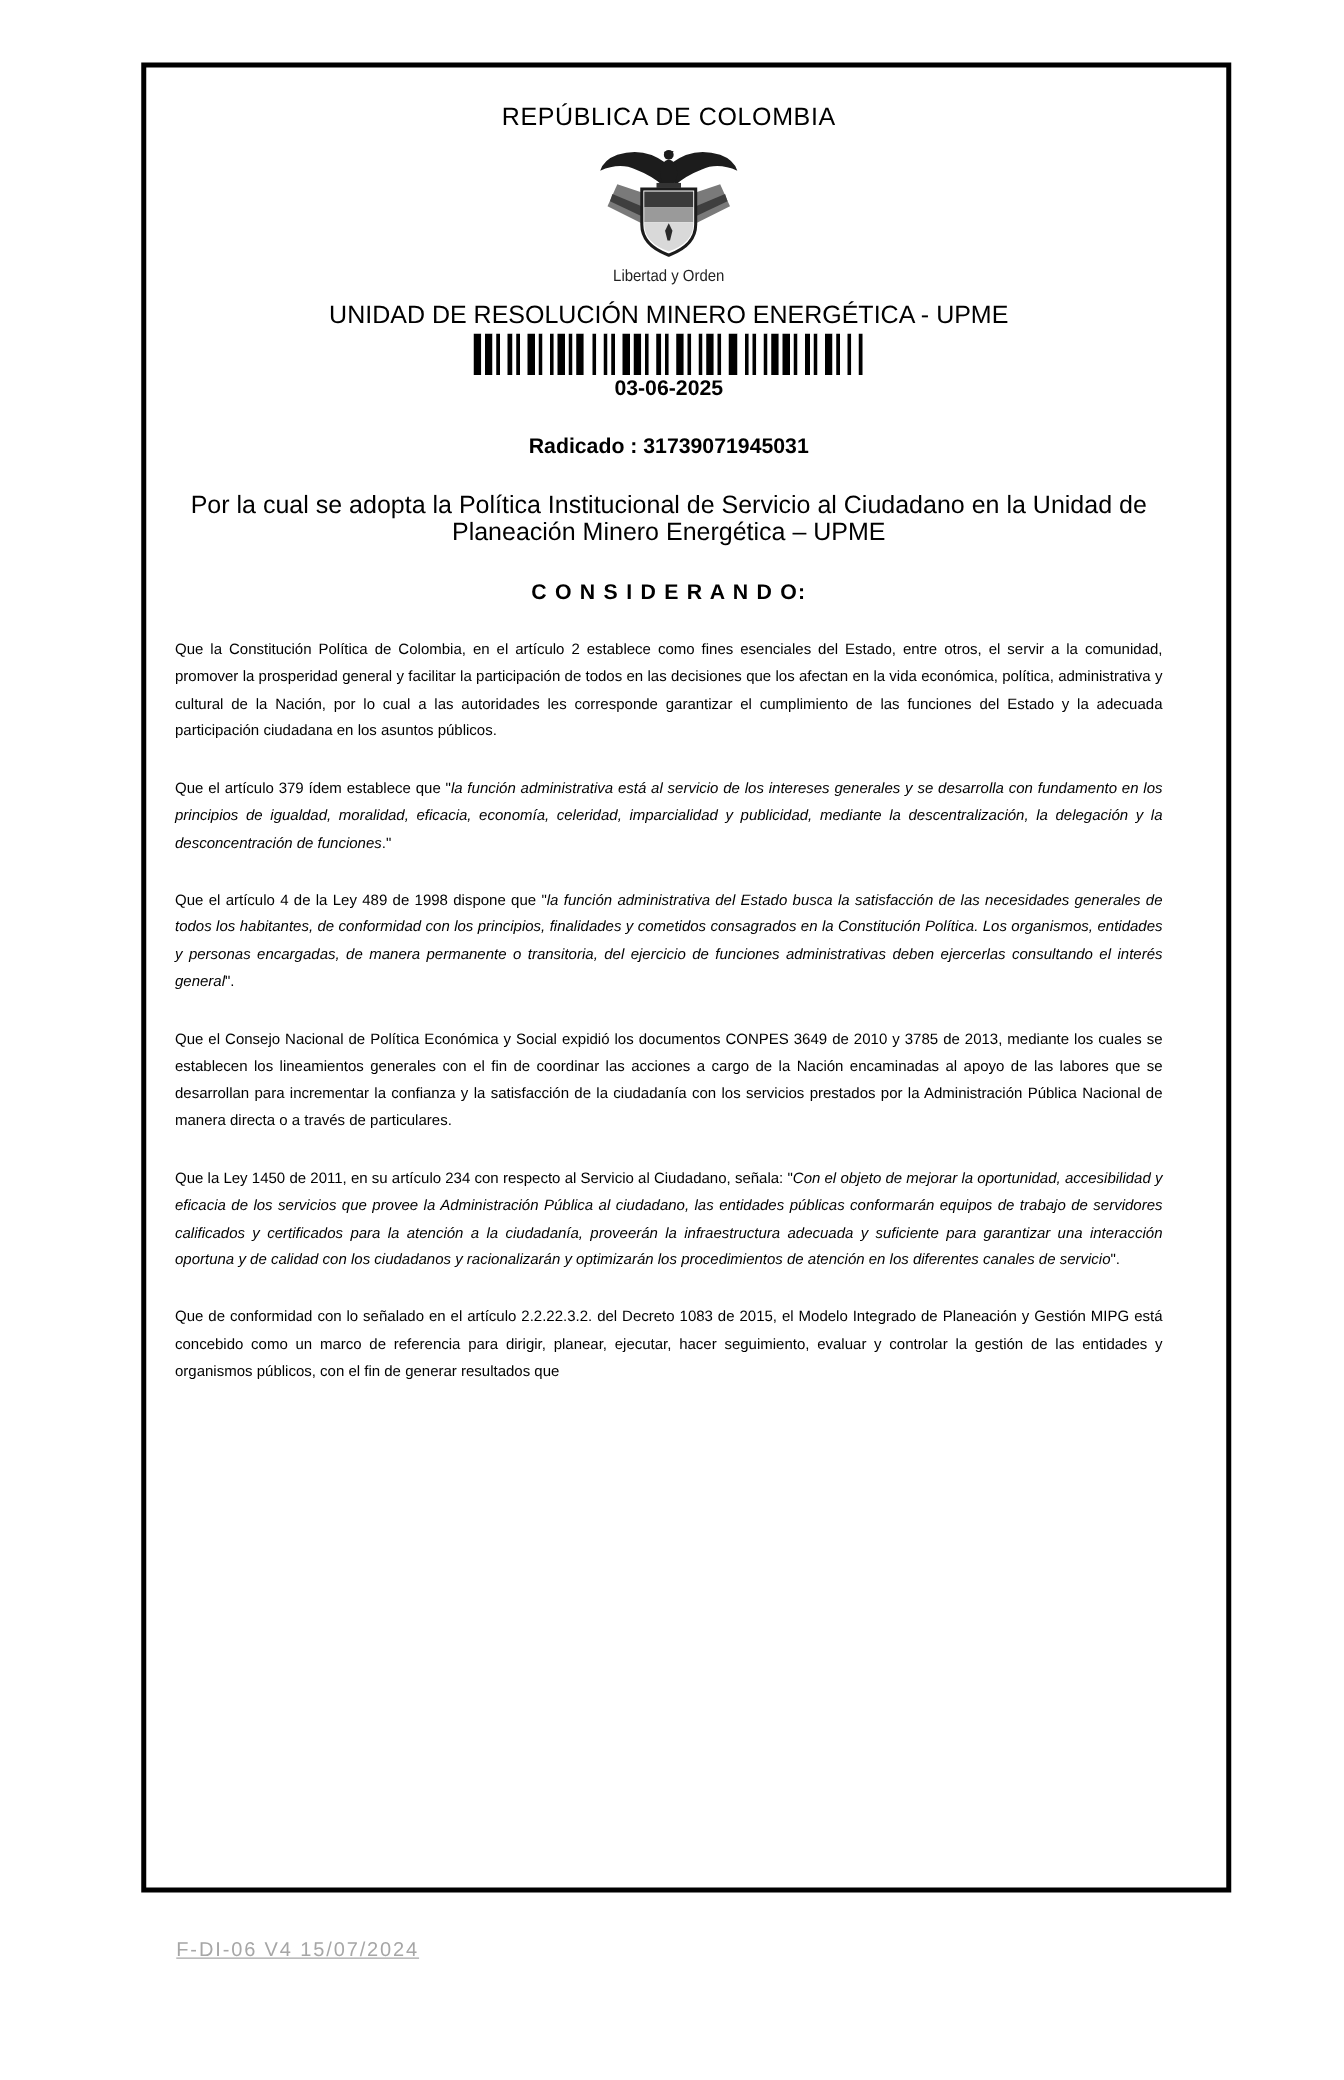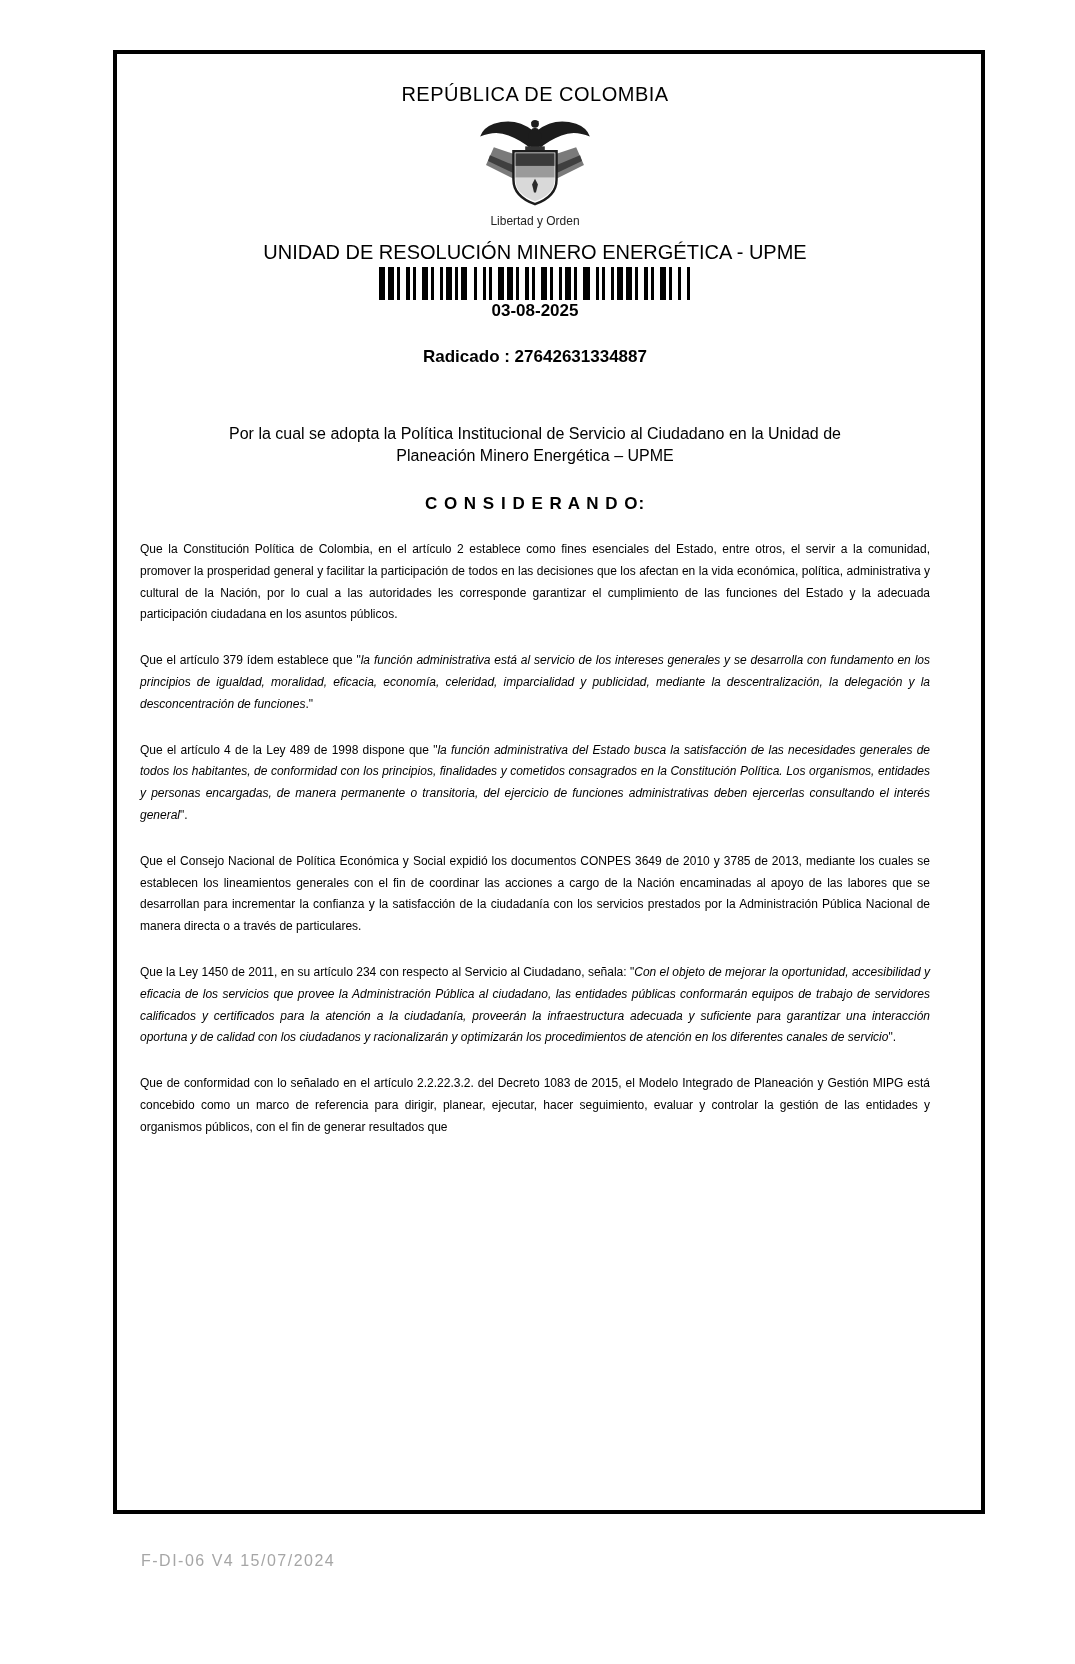--- a/index.html
+++ b/index.html
@@ -16,30 +16,31 @@
   .republic{font-size:20px;letter-spacing:.5px;margin:10px;}
   .coa-wrap{margin:3px auto 0;width:130px;}
   .coa-wrap svg{display:block;margin:0 auto;}
   .coa-motto{font-size:13px;color:#222;margin-top:1px;transform:scaleX(.92);letter-spacing:0;}
   .entity{font-size:20px;margin-top:13px;}
   .res-title{font-size:19px;font-weight:bold;margin-top:20px;}
   .barcode{width:312px;height:33px;margin:3px auto 0;display:flex;align-items:stretch;}
   .barcode div{height:100%;}
   .res-date{font-size:17px;font-weight:bold;margin-top:1px;}
   .radicado{font-size:17px;font-weight:bold;margin-top:26px;}
-  .subject{font-size:16px;line-height:22px;margin-top:56px;}
+  .subject{font-size:20px;line-height:22px;margin-top:26px;}
   .authority{font-size:16.5px;line-height:23px;font-weight:bold;margin-top:22px;}
   .exercise{font-size:16px;line-height:23px;margin-top:22px;}
   .considering{font-size:17px;font-weight:bold;letter-spacing:1px;margin-top:27px;}
   .paragraphs{text-align:justify;margin-top:25px;}
   .para{font-size:12px;line-height:21.8px;margin:0 0 24px;text-align:justify;}
   .para i{font-style:italic;}
   .footer-code{
     position:absolute;left:141px;top:1552px;font-size:16px;color:#a6a6a6;
     letter-spacing:1.5px;
+    text-decoration:underline;
   }
 </style>
 </head>
 <body>
 
 <div class="doc-frame">
   <div class="doc-inner">
 
     <div class="republic">REPÚBLICA DE COLOMBIA</div>
 
@@ -140,23 +141,23 @@
         <div style="width: 1.96078%; background: rgb(255, 255, 255);"></div>
         <div style="width: 1.96078%; background: rgb(0, 0, 0);"></div>
         <div style="width: 0.980392%; background: rgb(255, 255, 255);"></div>
         <div style="width: 0.980392%; background: rgb(0, 0, 0);"></div>
         <div style="width: 1.96078%; background: rgb(255, 255, 255);"></div>
         <div style="width: 0.980392%; background: rgb(0, 0, 0);"></div>
         <div style="width: 1.96078%; background: rgb(255, 255, 255);"></div>
         <div style="width: 0.980392%; background: rgb(0, 0, 0);"></div>
       </div>
 
-    <div class="res-date">03-08-2025</div>
+    <div class="res-date">03-06-2025</div>
 
-    <div class="radicado">Radicado : 27642631334887</div>
+    <div class="radicado">Radicado : 31739071945031</div>
 
     <div class="subject">Por la cual se adopta la Política Institucional de Servicio al Ciudadano en la Unidad de<br>Planeación Minero Energética – UPME</div>
 
 
 
     <div class="considering">C O N S I D E R A N D O:</div>
 
     <div class="paragraphs">
         <p class="para"><span>Que la Constitución Política de Colombia, en el artículo 2 establece como fines esenciales del Estado, entre otros, el servir a la comunidad, promover la prosperidad general y facilitar la participación de todos en las decisiones que los afectan en la vida económica, política, administrativa y cultural de la Nación, por lo cual a las autoridades les corresponde garantizar el cumplimiento de las funciones del Estado y la adecuada participación ciudadana en los asuntos públicos.</span></p>
         <p class="para"><span>Que el artículo 379 ídem establece que "</span><i>la función administrativa está al servicio de los intereses generales y se desarrolla con fundamento en los principios de igualdad, moralidad, eficacia, economía, celeridad, imparcialidad y publicidad, mediante la descentralización, la delegación y la desconcentración de funciones</i><span>."</span></p>

